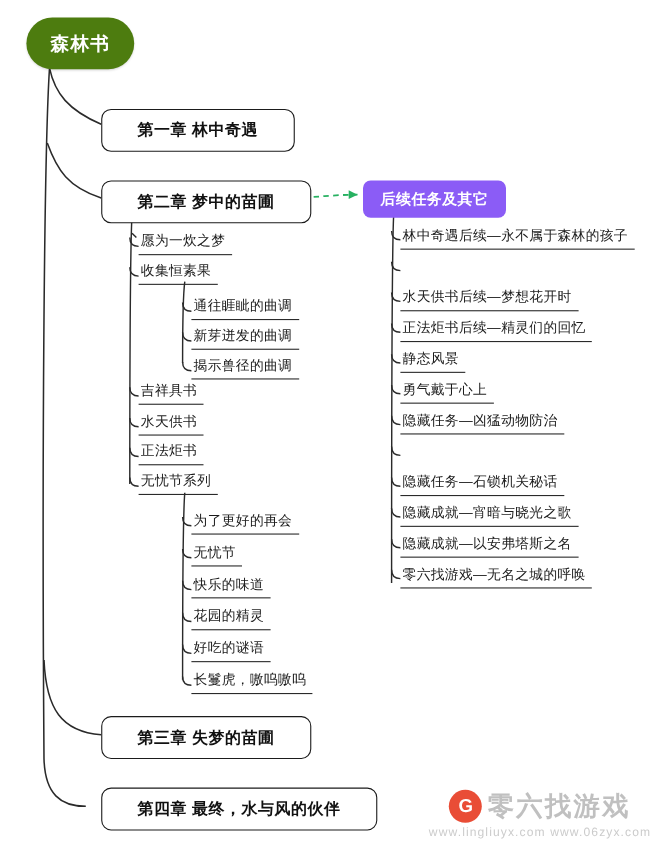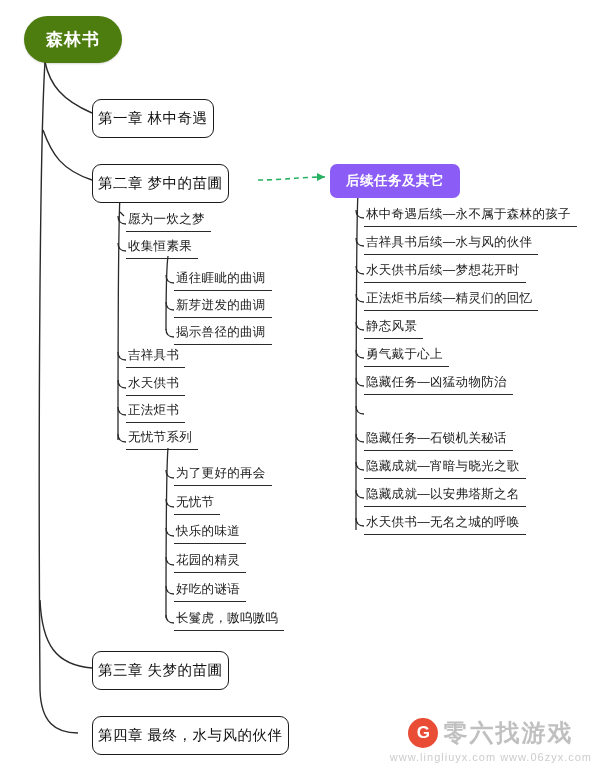--- a/index.html
+++ b/index.html
@@ -28,22 +28,22 @@
     box-shadow: 0 1px 2px rgba(0,0,0,0.15);
   }
 
   
   .chapter {
     border: 1.6px solid #1b1b1b;
     border-radius: 9px;
     background: #ffffff;
     color: #111111;
     font-size: 14.5px;
-    font-weight: normal;
-    padding: 9px 5px;
+    font-weight: bold;
+    padding: 9px 32px;
     letter-spacing: 0.5px;
   }
 
   
   .pill-green {
     background: #8b5cf6;
     color: #ffffff;
     font-size: 13.5px;
     font-weight: bold;
     border-radius: 7px;
@@ -172,30 +172,29 @@
   <div class="node leaf sub" style="left:174px; top:463px;">为了更好的再会</div>
   <div class="node leaf sub" style="left:174px; top:492px;">无忧节</div>
   <div class="node leaf sub" style="left:174px; top:521px;">快乐的味道</div>
   <div class="node leaf sub" style="left:174px; top:550px;">花园的精灵</div>
   <div class="node leaf sub" style="left:174px; top:579px;">好吃的谜语</div>
   <div class="node leaf sub" style="left:174px; top:608px;">长鬘虎，嗷呜嗷呜</div>
 
   <div class="node pill-green" style="left:330px; top:164px;">后续任务及其它</div>
 
   <div class="node leaf" style="left:364px; top:204px;">林中奇遇后续—永不属于森林的孩子</div>
-  <div class="node leaf" style="left:364px; top:232px;">吉祥具书后续—水与风的伙伴</div>
   <div class="node leaf" style="left:364px; top:260px;">水天供书后续—梦想花开时</div>
   <div class="node leaf" style="left:364px; top:288px;">正法炬书后续—精灵们的回忆</div>
   <div class="node leaf" style="left:364px; top:316px;">静态风景</div>
   <div class="node leaf" style="left:364px; top:344px;">勇气戴于心上</div>
   <div class="node leaf" style="left:364px; top:372px;">隐藏任务—凶猛动物防治</div>
   <div class="node leaf" style="left:364px; top:428px;">隐藏任务—石锁机关秘话</div>
   <div class="node leaf" style="left:364px; top:456px;">隐藏成就—宵暗与晓光之歌</div>
   <div class="node leaf" style="left:364px; top:484px;">隐藏成就—以安弗塔斯之名</div>
-  <div class="node leaf" style="left:364px; top:512px;">水天供书—无名之城的呼唤</div>
+  <div class="node leaf" style="left:364px; top:512px;">零六找游戏—无名之城的呼唤</div>
 
   <div class="watermark">
     <div class="wm-row">
       <div class="wm-logo">G</div>
       <div class="wm-text">零六找游戏</div>
     </div>
     <div class="wm-sub">www.lingliuyx.com    www.06zyx.com</div>
   </div>
 
 </div>

